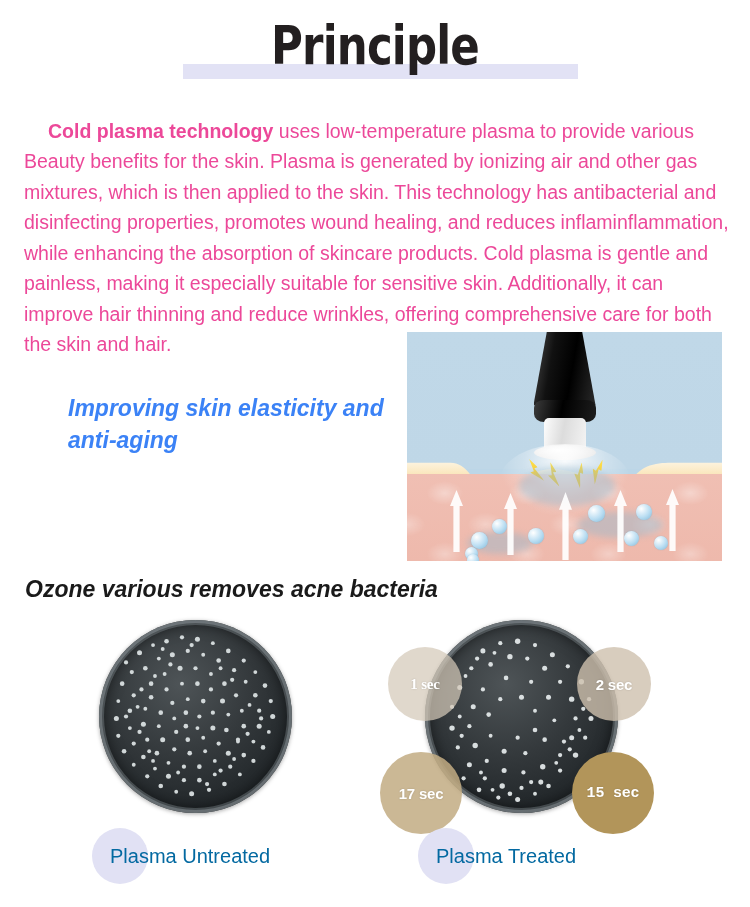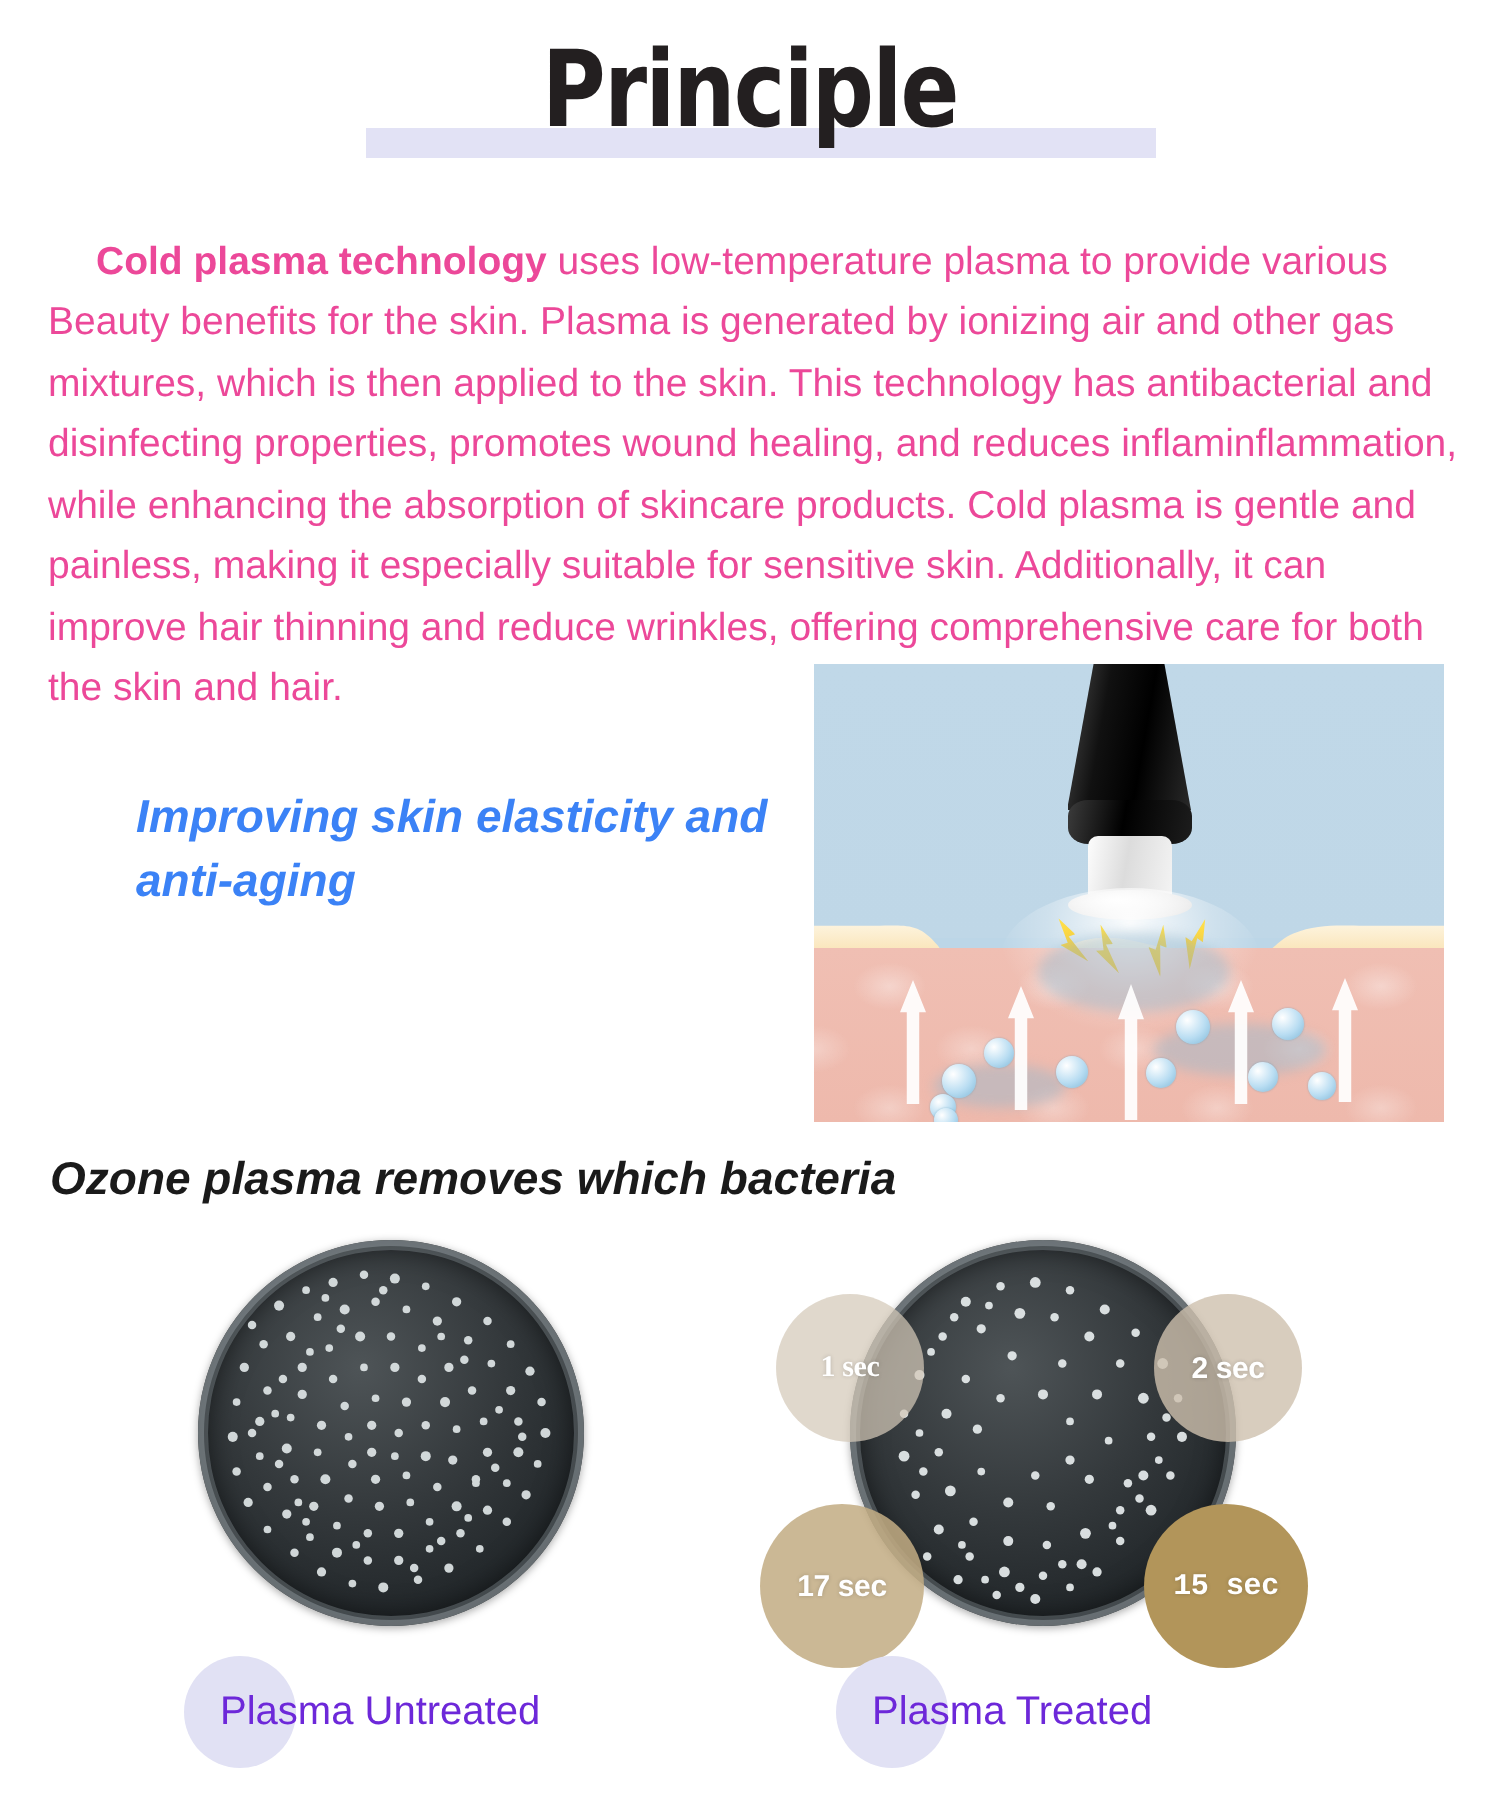--- a/index.html
+++ b/index.html
@@ -236,21 +236,21 @@
   
   .cap-circle {
     position: absolute;
     width: 56px; height: 56px;
     border-radius: 50%;
     background: #e1e1f4;
   }
   .cap-text {
     position: absolute;
     font-size: 20px;
-    color: #6d28d9;
+    color: #0369a1;
     white-space: nowrap;
   }
   #cap-circle-left  { left: 92px;  top: 828px; }
   #cap-text-left    { left: 110px; top: 845px; }
   #cap-circle-right { left: 418px; top: 828px; }
   #cap-text-right   { left: 436px; top: 845px; }
 </style>
 </head>
 <body>
 
@@ -307,21 +307,21 @@
   <div class="bubble" style="left:58px;  top:215px; width:13px; height:13px;"></div>
   <div class="bubble" style="left:121px; top:196px; width:16px; height:16px;"></div>
   <div class="bubble" style="left:166px; top:197px; width:15px; height:15px;"></div>
   <div class="bubble" style="left:181px; top:173px; width:17px; height:17px;"></div>
   <div class="bubble" style="left:229px; top:172px; width:16px; height:16px;"></div>
   <div class="bubble" style="left:217px; top:199px; width:15px; height:15px;"></div>
   <div class="bubble" style="left:247px; top:204px; width:14px; height:14px;"></div>
   <div class="bubble" style="left:60px;  top:222px; width:12px; height:12px;"></div>
 </div>
 
-<div class="subhead-2">Ozone plasma removes which bacteria</div>
+<div class="subhead-2">Ozone various removes acne bacteria</div>
 
 <div class="dish" id="dish-left">
   <svg class="dish-speck" viewBox="0 0 100 100" preserveAspectRatio="none">
     <g fill="#dfe5e6" opacity="0.92">
       <circle cx="14" cy="22" r="1.1"></circle>
         <circle cx="21" cy="17" r="1.3"></circle>
         <circle cx="28" cy="13" r="1"></circle>
         <circle cx="35" cy="11" r="1.2"></circle>
       <circle cx="43" cy="9" r="1.1"></circle>
         <circle cx="51" cy="10" r="1.3"></circle>

